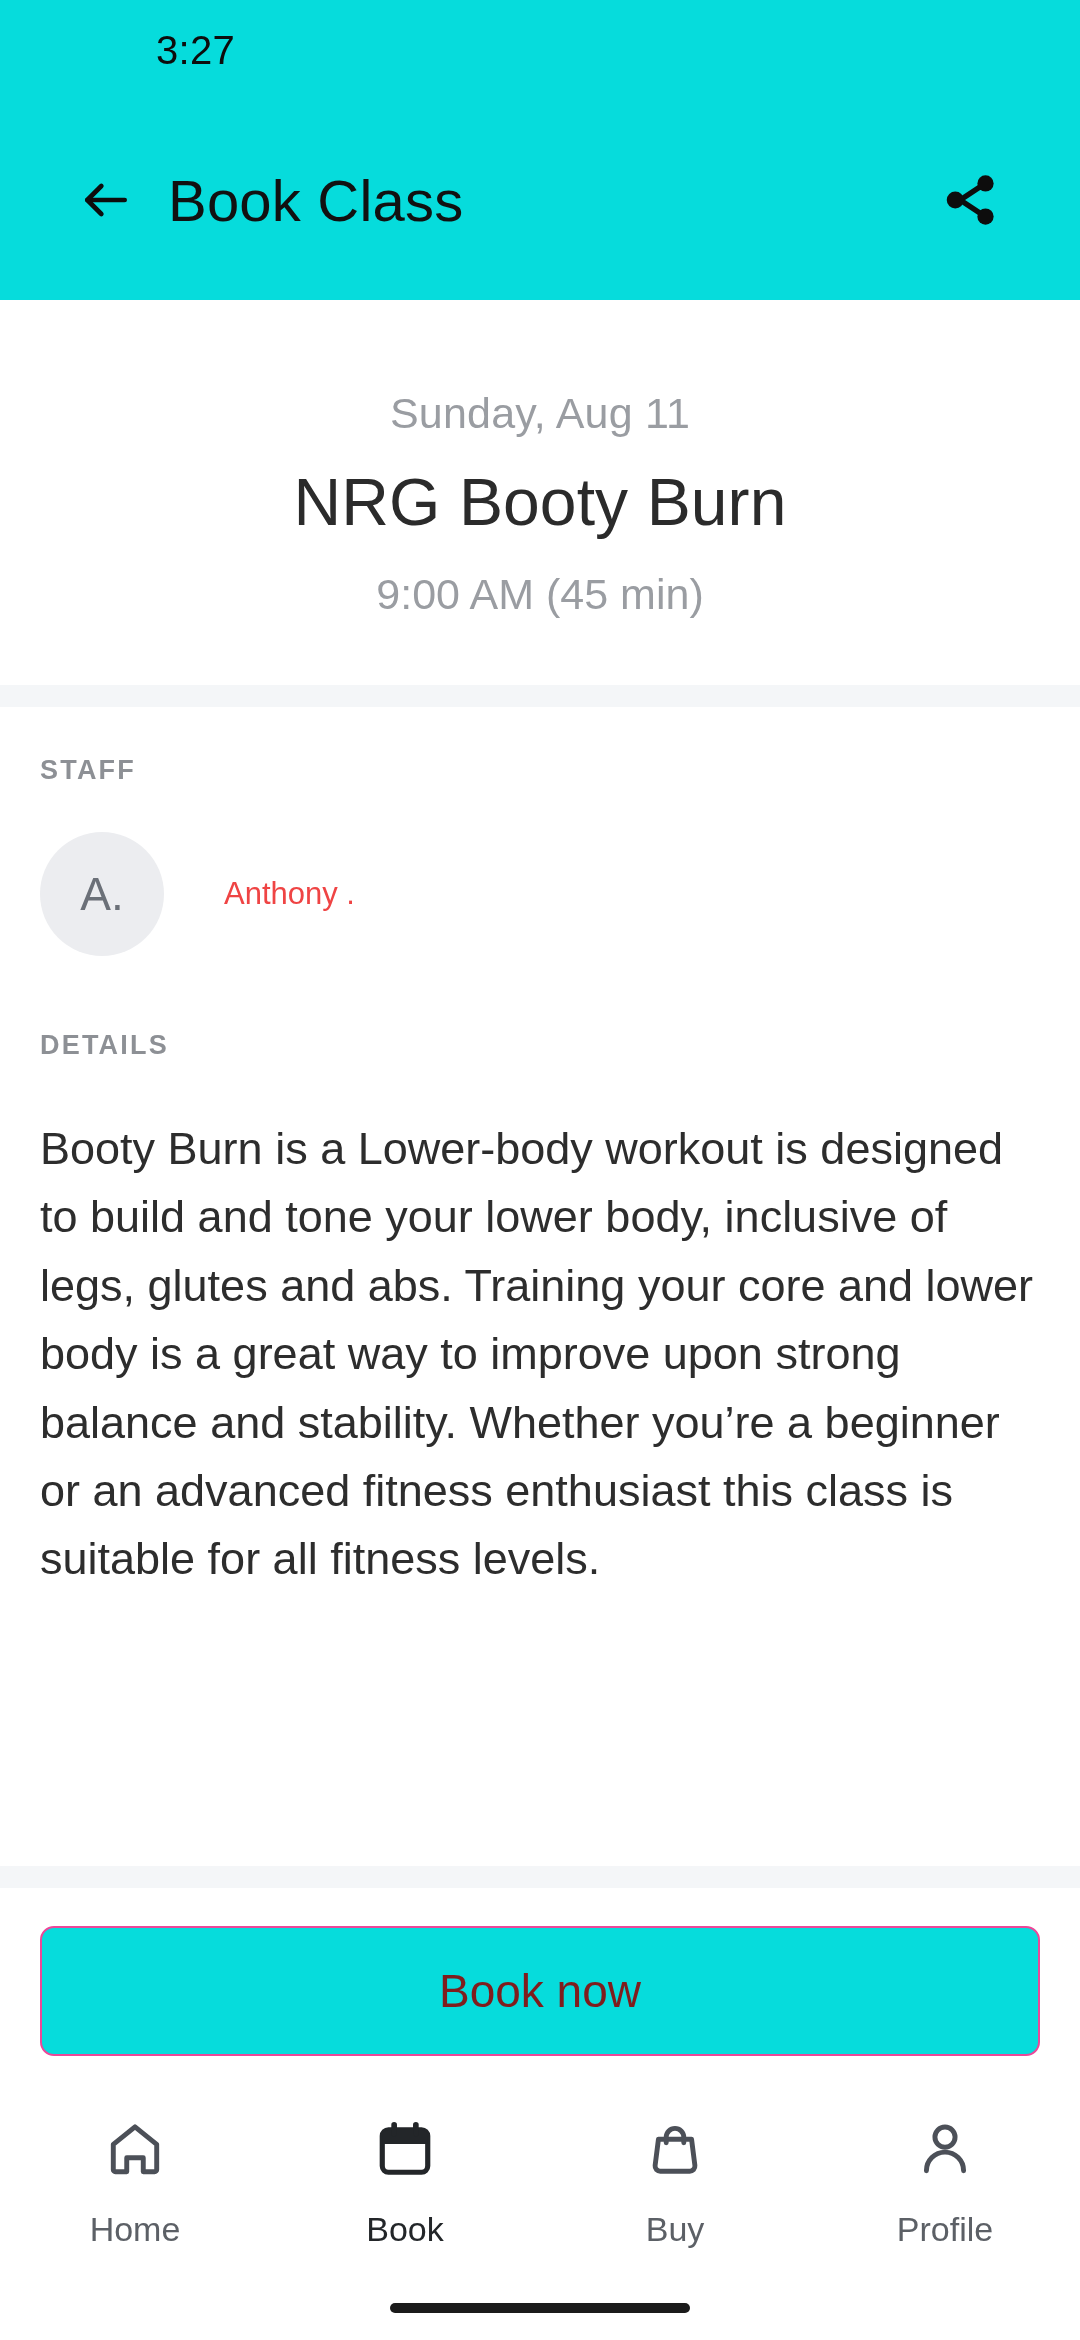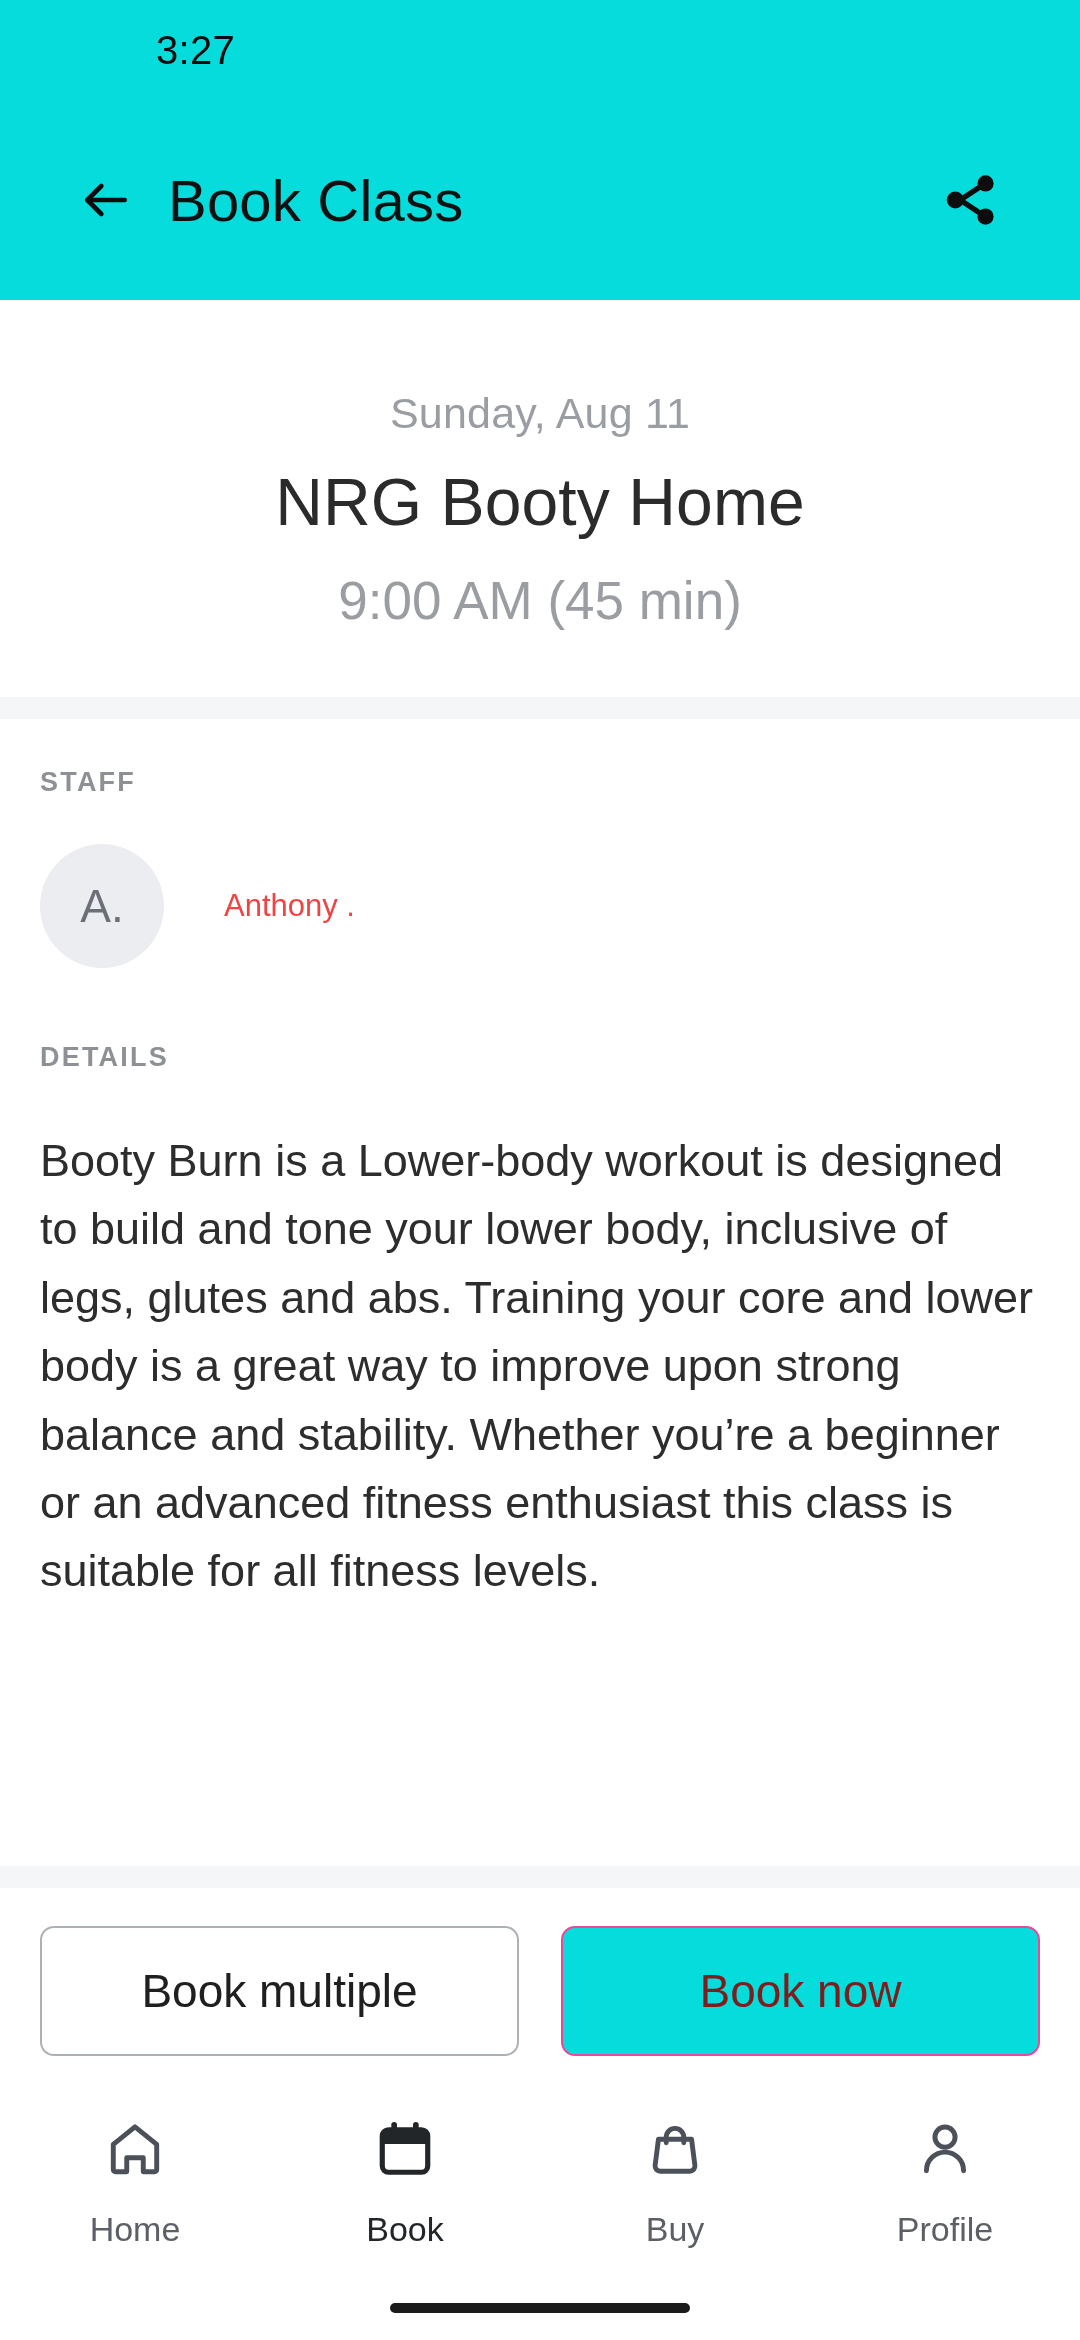--- a/index.html
+++ b/index.html
@@ -21,21 +21,21 @@
 
   .appbar { height:200px; display:flex; align-items:center; padding:0 66px; }
   .back-btn { width:80px; height:80px; display:flex; align-items:center; justify-content:center; cursor:pointer; }
   .appbar-title { font-size:58px; color:#111111; margin-left:22px; letter-spacing:0.2px; }
   .share-btn { margin-left:auto; width:88px; height:88px; display:flex; align-items:center; justify-content:center; cursor:pointer; }
 
   
   .hero { background:#ffffff; padding:62px 40px 66px; text-align:center;margin-top:27px; }
   .hero-date { font-size:43px; color:#9a9da2; letter-spacing:0.2px; }
   .hero-title { font-size:66px; color:#2b2b2b; margin-top:26px; letter-spacing:0.1px; }
-  .hero-time { font-size:53px; color:#9a9da2; margin-top:30px; }
+  .hero-time { font-size:43px; color:#9a9da2; margin-top:30px; }
 
   .band { background:#f4f6f8; height:22px; width:100%; flex:0 0 auto; }
 
   
   .content { background:#ffffff; padding:48px 40px 0; flex:1 1 auto; }
   .section-label {
     font-size:27px; color:#8d9095; letter-spacing:2.2px; font-weight:bold;
   }
   .staff-row { display:flex; align-items:center; margin-top:46px; }
   .avatar {
@@ -107,21 +107,21 @@
           <circle cx="18" cy="5.6" r="3.15" fill="#0d0d0d"></circle>
           <circle cx="18" cy="18.4" r="3.15" fill="#0d0d0d"></circle>
           <circle cx="6.3" cy="12" r="3.3" fill="#0d0d0d"></circle>
         </svg>
       </div>
     </div>
   </div>
 
   <div class="hero">
     <div class="hero-date">Sunday, Aug 11</div>
-    <div class="hero-title">NRG Booty Home</div>
+    <div class="hero-title">NRG Booty Burn</div>
     <div class="hero-time">9:00 AM (45 min)</div>
   </div>
 
   <div class="band"></div>
 
   <div class="content">
 
     <div class="section-label">STAFF</div>
 
     <div class="staff-row">
@@ -132,21 +132,20 @@
     </div>
 
     <div class="section-label details-label">DETAILS</div>
 
     <div class="details-text">Booty Burn is a Lower-body workout is designed to build and tone your lower body, inclusive of legs, glutes and abs. Training your core and lower body is a great way to improve upon strong balance and stability. Whether you’re a beginner or an advanced fitness enthusiast this class is suitable for all fitness levels.</div>
   </div>
 
   <div class="band"></div>
 
   <div class="actions-wrap">
-    <div class="btn btn-outline">Book multiple</div>
     <div class="btn btn-primary">Book now</div>
   </div>
 
   <div class="bottomnav">
 
     <div class="navitem">
       <div class="navicon">
         <svg width="62" height="62" viewBox="0 0 24 24" fill="none" stroke="#4c5058" stroke-width="1.9" stroke-linejoin="round">
           <path d="M3.6 10.2 12 3.4l8.4 6.8V20a0.8 0.8 0 0 1-0.8 0.8h-4.4v-5.4h-6.4v5.4H4.4A0.8 0.8 0 0 1 3.6 20z"></path>
         </svg>

